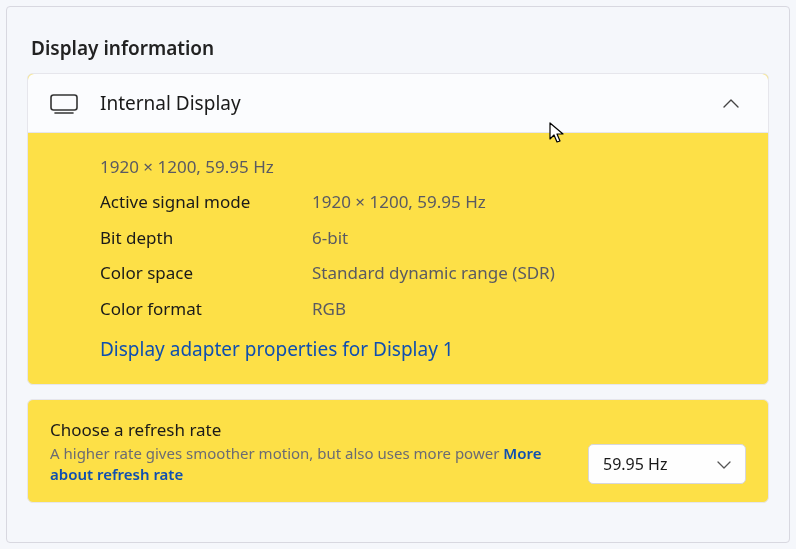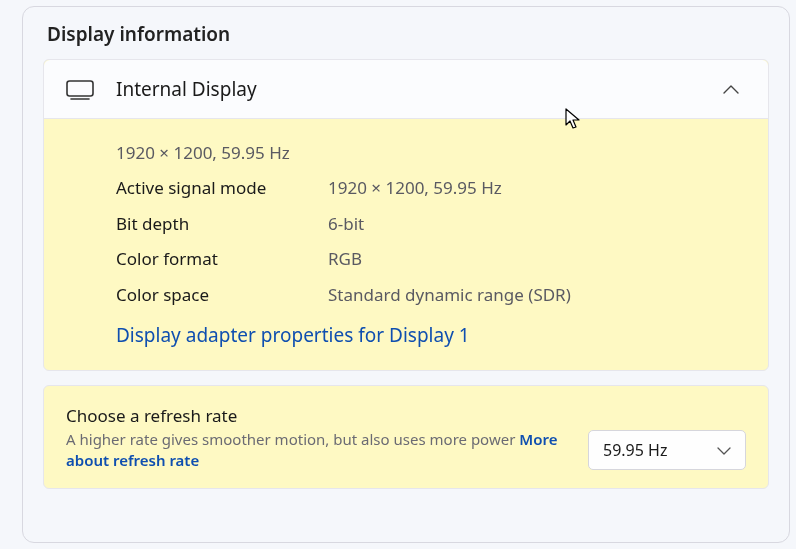--- a/index.html
+++ b/index.html
@@ -8,34 +8,33 @@
       font-size: 14px;
       color: #1a1a1a;
       background: #f5f7fb;
       width: 796px;
       height: 549px;
       padding: 6px;
     }
     .window {
       background: #f5f7fb;
       border: 1px solid #d8d8e0;
-      border-radius: 12px;
-      padding: 14px 20px 20px 20px;
+      border-radius: 4px;
+      padding: 28px 20px 20px 20px;
       height: 100%;
-      margin-left: 16px;
     }
     .page-title {
       font-size: 19px;
       font-weight: 600;
       color: #222;
       margin-bottom: 12px;
       margin-left: 4px;
     }
     .card {
-      background: #fef9c3;
+      background: #fde047;
       border: 1px solid #e6e6ec;
       border-radius: 6px;
       margin-bottom: 14px;
     }
     .card-header {
       display: flex;
       align-items: center;
       padding: 18px 22px 16px 22px;
       background: #fbfcfe;
       border-radius: 6px 6px 0 0;
@@ -175,26 +174,26 @@
         </div>
         <div class="prop-row">
           <div class="prop-label">Active signal mode</div>
           <div class="prop-value">1920 × 1200, 59.95 Hz</div>
         </div>
         <div class="prop-row">
           <div class="prop-label">Bit depth</div>
           <div class="prop-value">6-bit</div>
         </div>
         <div class="prop-row">
+          <div class="prop-label">Color space</div>
+          <div class="prop-value">Standard dynamic range (SDR)</div>
+        </div>
+        <div class="prop-row">
           <div class="prop-label">Color format</div>
           <div class="prop-value">RGB</div>
-        </div>
-        <div class="prop-row">
-          <div class="prop-label">Color space</div>
-          <div class="prop-value">Standard dynamic range (SDR)</div>
         </div>
       </div>
       <span class="link">Display adapter properties for Display 1</span>
     </div>
   </div>
 
   <div class="card refresh-card">
     <div class="refresh-left">
       <div class="refresh-title">Choose a refresh rate</div>
       <div class="refresh-sub">

